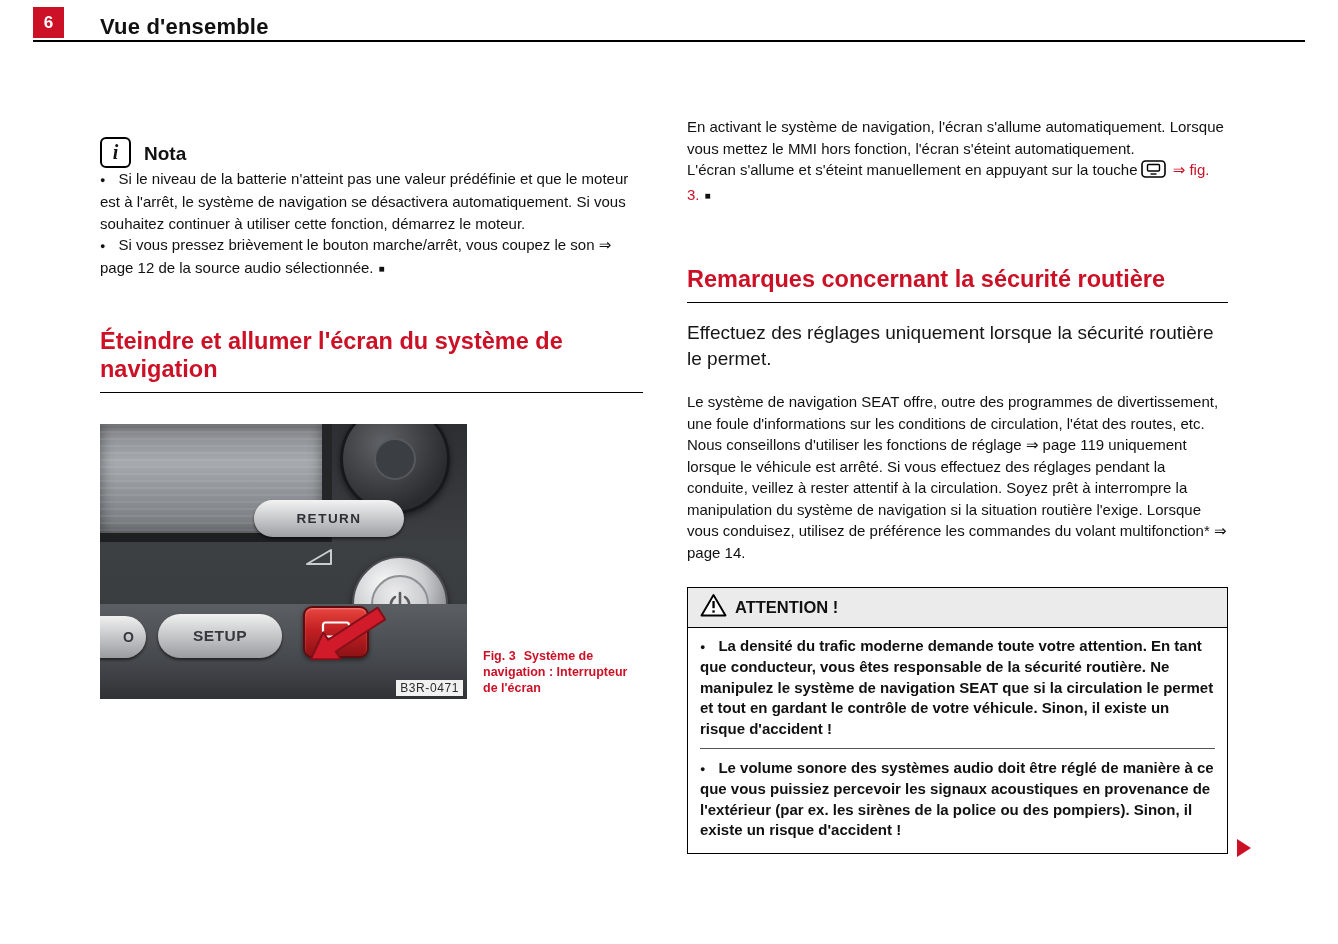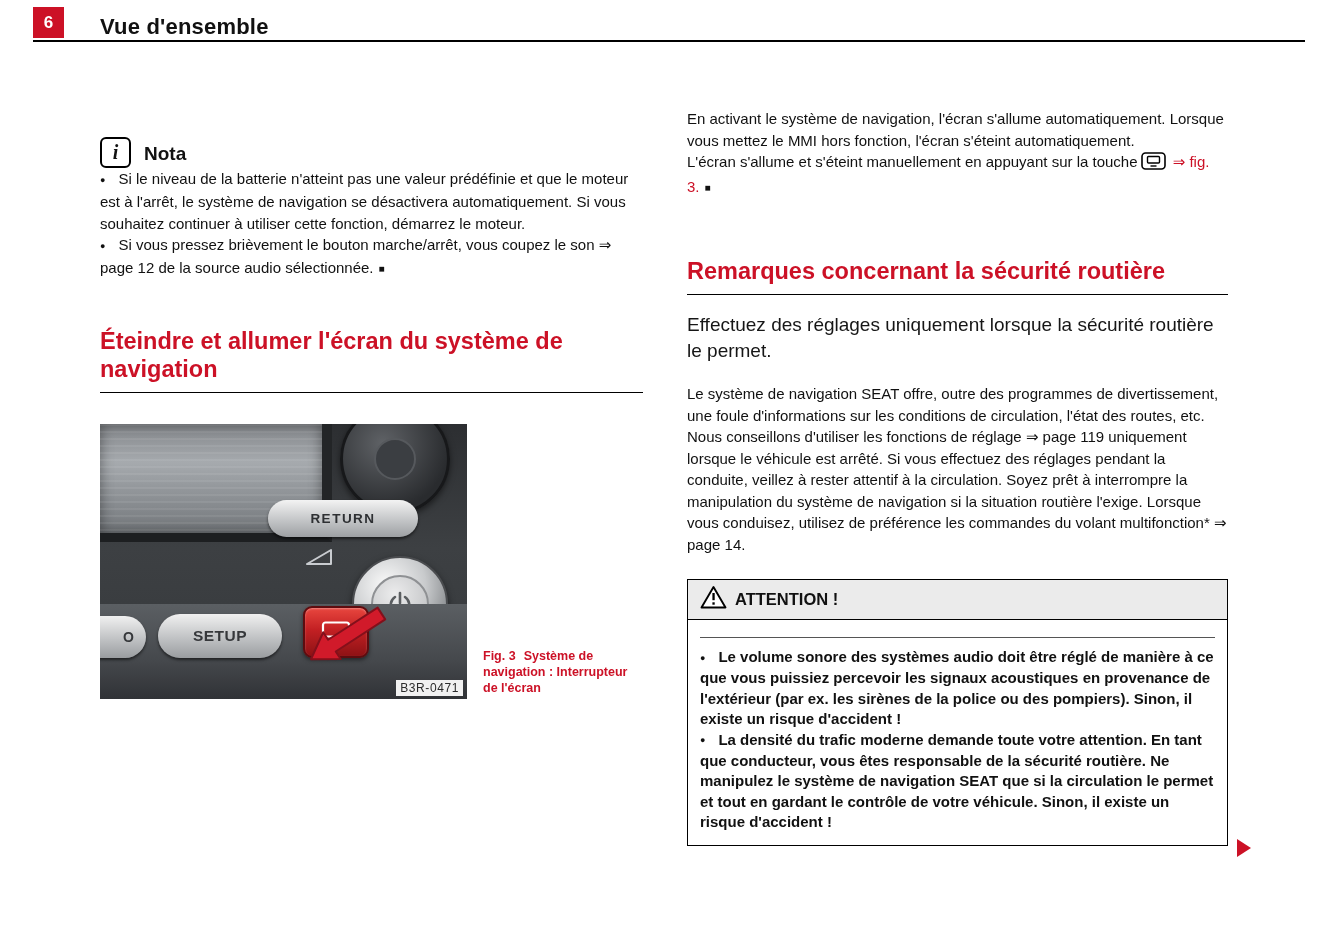--- a/index.html
+++ b/index.html
@@ -18,21 +18,21 @@
     position:absolute; left:33px; top:7px; width:31px; height:31px;
     background:var(--accent-red); color:#fff; display:flex; align-items:center; justify-content:center;
     font-size:17px; font-weight:bold;
   }
   .htitle{ position:absolute; left:100px; top:14px; font-size:22px; font-weight:bold; letter-spacing:.2px; }
   .hrule{ position:absolute; left:33px; top:40px; width:1272px; height:2px; background:#000; }
 
   
   .col{ position:absolute; top:108px; }
   .col.left{ left:100px; width:543px; }
-  .col.right{ left:687px; width:541px; }
+  .col.right{ left:687px; width:541px;margin-top:8px; }
 
   p.body{ margin:0; font-size:15px; line-height:21.5px; }
   p.body .bu{ font-size:9px; vertical-align:1.5px; padding-right:13px; }
   .endsq{ font-size:10px; padding-left:5px; vertical-align:1px; }
   .xref-red{ color:var(--accent-red); }
 
   
   .nota-row{ margin-top:29px; display:flex; align-items:flex-end; gap:13px; }
   .nota-icon{
     width:31px; height:31px; border:2px solid #000; border-radius:6px;
@@ -77,21 +77,21 @@
   .ph-joy{
     position:absolute; left:240px; top:-20px; width:110px; height:110px; border-radius:50%;
     background:radial-gradient(circle at 38% 35%, #5f6266, #292b2e 72%);
     border:3px solid #17181a; display:flex; align-items:center; justify-content:center;
     box-shadow:0 3px 6px rgba(0,0,0,.5);
   }
   .ph-joy-center{
     width:42px; height:42px; border-radius:50%; background:#3b3e42; border:2px solid #56595d;
   }
   .ph-return{
-    position:absolute; left:168px; top:76px; width:150px; height:37px; border-radius:19px;
+    position:absolute; left:154px; top:76px; width:150px; height:37px; border-radius:19px;
     background:linear-gradient(180deg,#f3f3f3,#c3c5c7 55%,#9da0a3);
     box-shadow:0 2px 3px rgba(0,0,0,.55);
     display:flex; align-items:center; justify-content:center;
     font-size:13.5px; font-weight:bold; color:#2e3033; letter-spacing:1.5px;
   }
   .ph-vol{ position:absolute; left:205px; top:124px; }
   .ph-knob{
     position:absolute; left:252px; top:132px; width:96px; height:96px; border-radius:50%;
     background:radial-gradient(circle at 35% 30%, #fbfbfb, #c8cacc 45%, #898c8f 75%, #696c6f);
     border:2px solid #4a4c4f; box-shadow:0 3px 7px rgba(0,0,0,.55);
@@ -244,20 +244,20 @@
         <span>
           <svg width="27" height="25" viewBox="0 0 27 25">
               <path d="M13.5 2 L25.5 22.5 H1.5 Z" fill="#fff" stroke="#000" stroke-width="1.9" stroke-linejoin="round"></path>
               <rect x="12.4" y="8" width="2.3" height="7.2" fill="#000"></rect>
               <rect x="12.4" y="17.3" width="2.3" height="2.4" fill="#000"></rect>
             </svg>
         </span>
         <span class="warntitle">ATTENTION !</span>
       </div>
       <div class="warnbody">
+        <p class="body"><span class="bu">●</span><span>La densité du trafic moderne demande toute votre attention. En tant que conducteur, vous êtes responsable de la sécurité routière. Ne manipulez le système de navigation SEAT que si la circulation le permet et tout en gardant le contrôle de votre véhicule. Sinon, il existe un risque d'accident !</span></p>
         <p class="body sep"><span class="bu">●</span><span>Le volume sonore des systèmes audio doit être réglé de manière à ce que vous puissiez percevoir les signaux acoustiques en provenance de l'extérieur (par ex. les sirènes de la police ou des pompiers). Sinon, il existe un risque d'accident !</span></p>
-        <p class="body"><span class="bu">●</span><span>La densité du trafic moderne demande toute votre attention. En tant que conducteur, vous êtes responsable de la sécurité routière. Ne manipulez le système de navigation SEAT que si la circulation le permet et tout en gardant le contrôle de votre véhicule. Sinon, il existe un risque d'accident !</span></p>
       </div>
     </div>
   </section>
 
   <div class="cont-arrow"></div>
 </div>
 
 </body></html>

